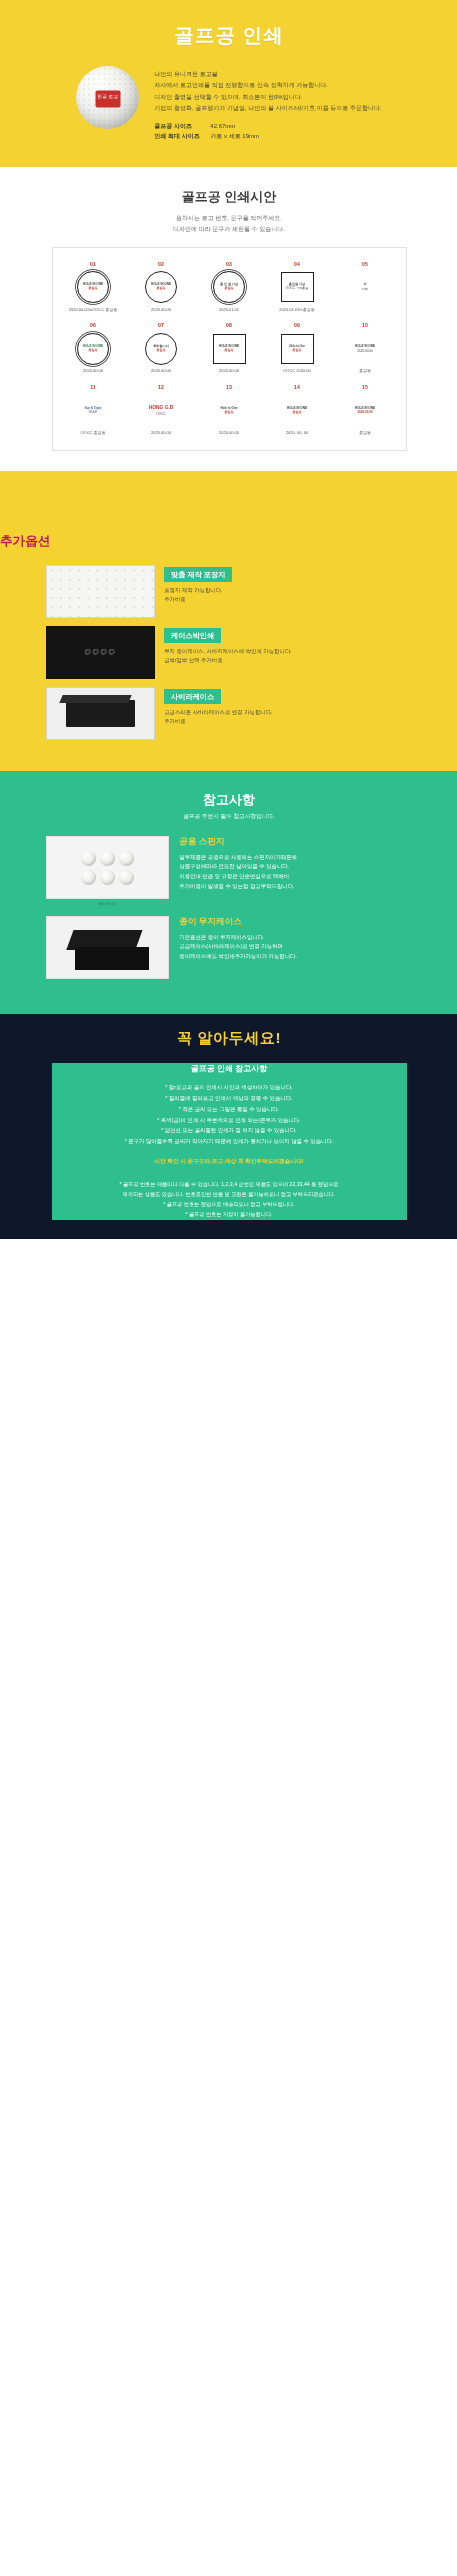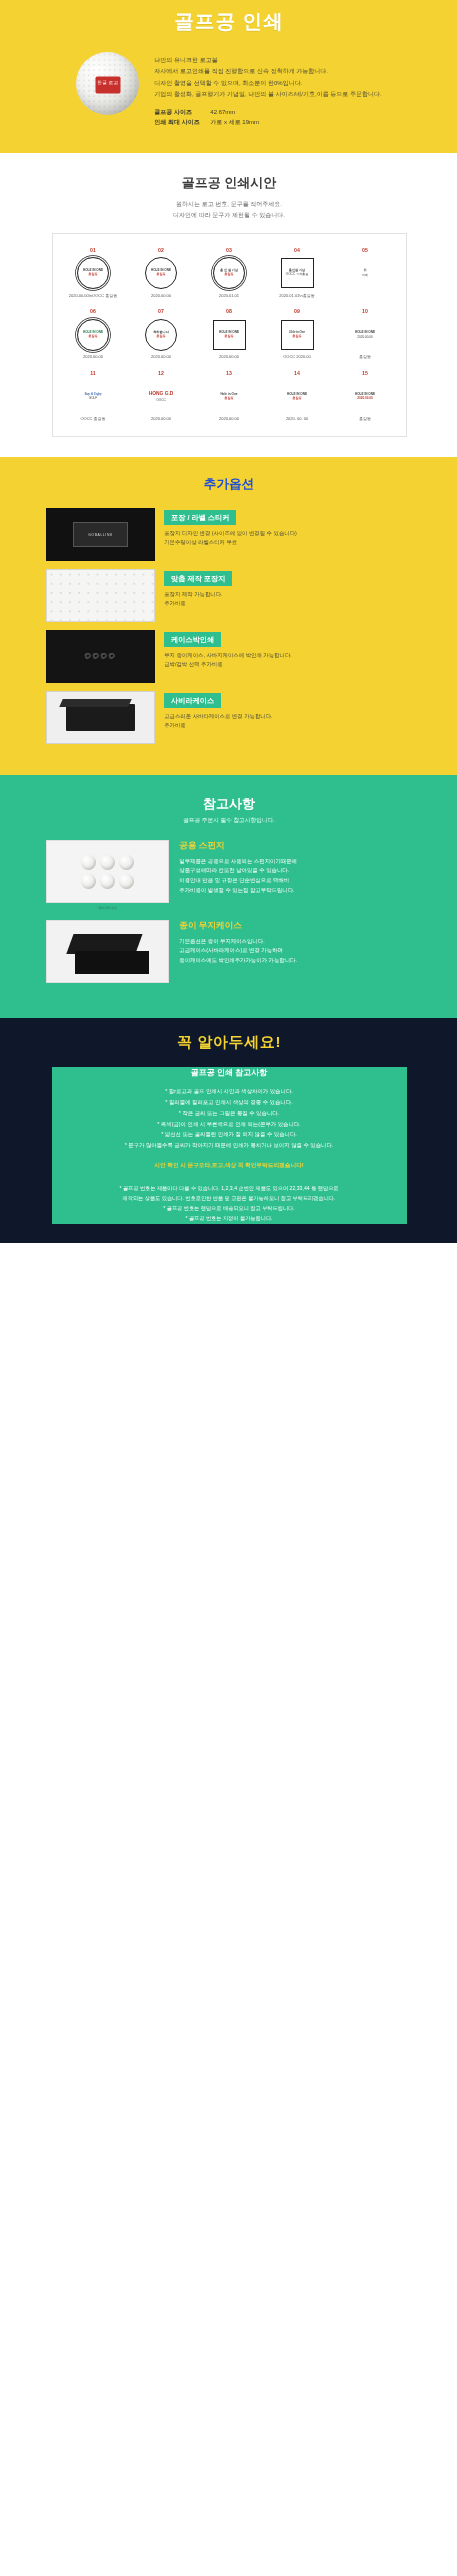--- a/index.html
+++ b/index.html
@@ -10,21 +10,21 @@
     font-family:"Liberation Sans", sans-serif;
     background:#ffffff;
     color:#333;
     -webkit-font-smoothing:antialiased;
   }
   .page { width:458px; position:relative; overflow:hidden; }
 
   
   .sec-hero {
     background:#f4d232;
-    padding:8px 0 25px;
+    padding:22px 0 25px;
     text-align:center;
   }
   .hero-title {
     font-size:19.5px;
     font-weight:bold;
     color:#ffffff;
     letter-spacing:1.1px;
     text-shadow:0 1.1px 0 rgba(0,0,0,0.07);
     margin-bottom:17px;
   }
@@ -110,21 +110,21 @@
   .plain { display:flex;align-items:center;justify-content:center;flex-direction:column;font-size:3.7px;line-height:1.45; }
   .tiny { font-size:3.1px; color:#444; }
   .red { color:#c0392b; }
   .grn { color:#1e7a4b; }
   .blu { color:#2f5fa8; }
   .script { font-family:"Liberation Serif", serif; font-style:italic; }
   .bold { font-weight:bold; }
 
   
   .sec-options { background:#f4d232; padding:19.5px 0 23px; }
-  .sec-title3 { text-align:center; font-size:12.6px; font-weight:bold; color:#1d4ed8; margin-bottom:15px;}
+  .sec-title3 { text-align:left; font-size:12.6px; font-weight:bold; color:#be185d; margin-bottom:15px;margin-top:43px;}
   .opt-row {
     width:366px; margin:0 auto 8px;
     display:flex; align-items:stretch; gap:9.2px;
   }
   .opt-img {
     width:109px; height:53px; flex:0 0 auto;
     border:0.6px solid rgba(0,0,0,0.12);
     background:#1d1d1d;
     position:relative; overflow:hidden;
   }
@@ -393,32 +393,20 @@
           <div class="d-cap">홍길동</div>
         </div>
       </div>
 
     </div>
   </section>
 
   <section class="sec-options">
     <div class="sec-title3">추가옵션</div>
 
-    <div class="opt-row">
-      <div class="opt-img mock-label">
-        <div class="chip">GOBALLINK</div>
-      </div>
-      <div class="opt-txt">
-        <div class="opt-name">포장 / 라벨 스티커</div>
-        <div class="opt-desc">
-          <div>포장지 디자인 변경 (사이즈에 없이 변경될 수 있습니다)</div>
-          <div>기본수량이상 라벨스티커 무료</div>
-        </div>
-      </div>
-    </div>
 
     <div class="opt-row">
       <div class="opt-img mock-pattern"></div>
       <div class="opt-txt">
         <div class="opt-name">맞춤 제작 포장지</div>
         <div class="opt-desc">
           <div>포장지 제작 가능합니다.</div>
           <div>추가비용</div>
         </div>
       </div>

